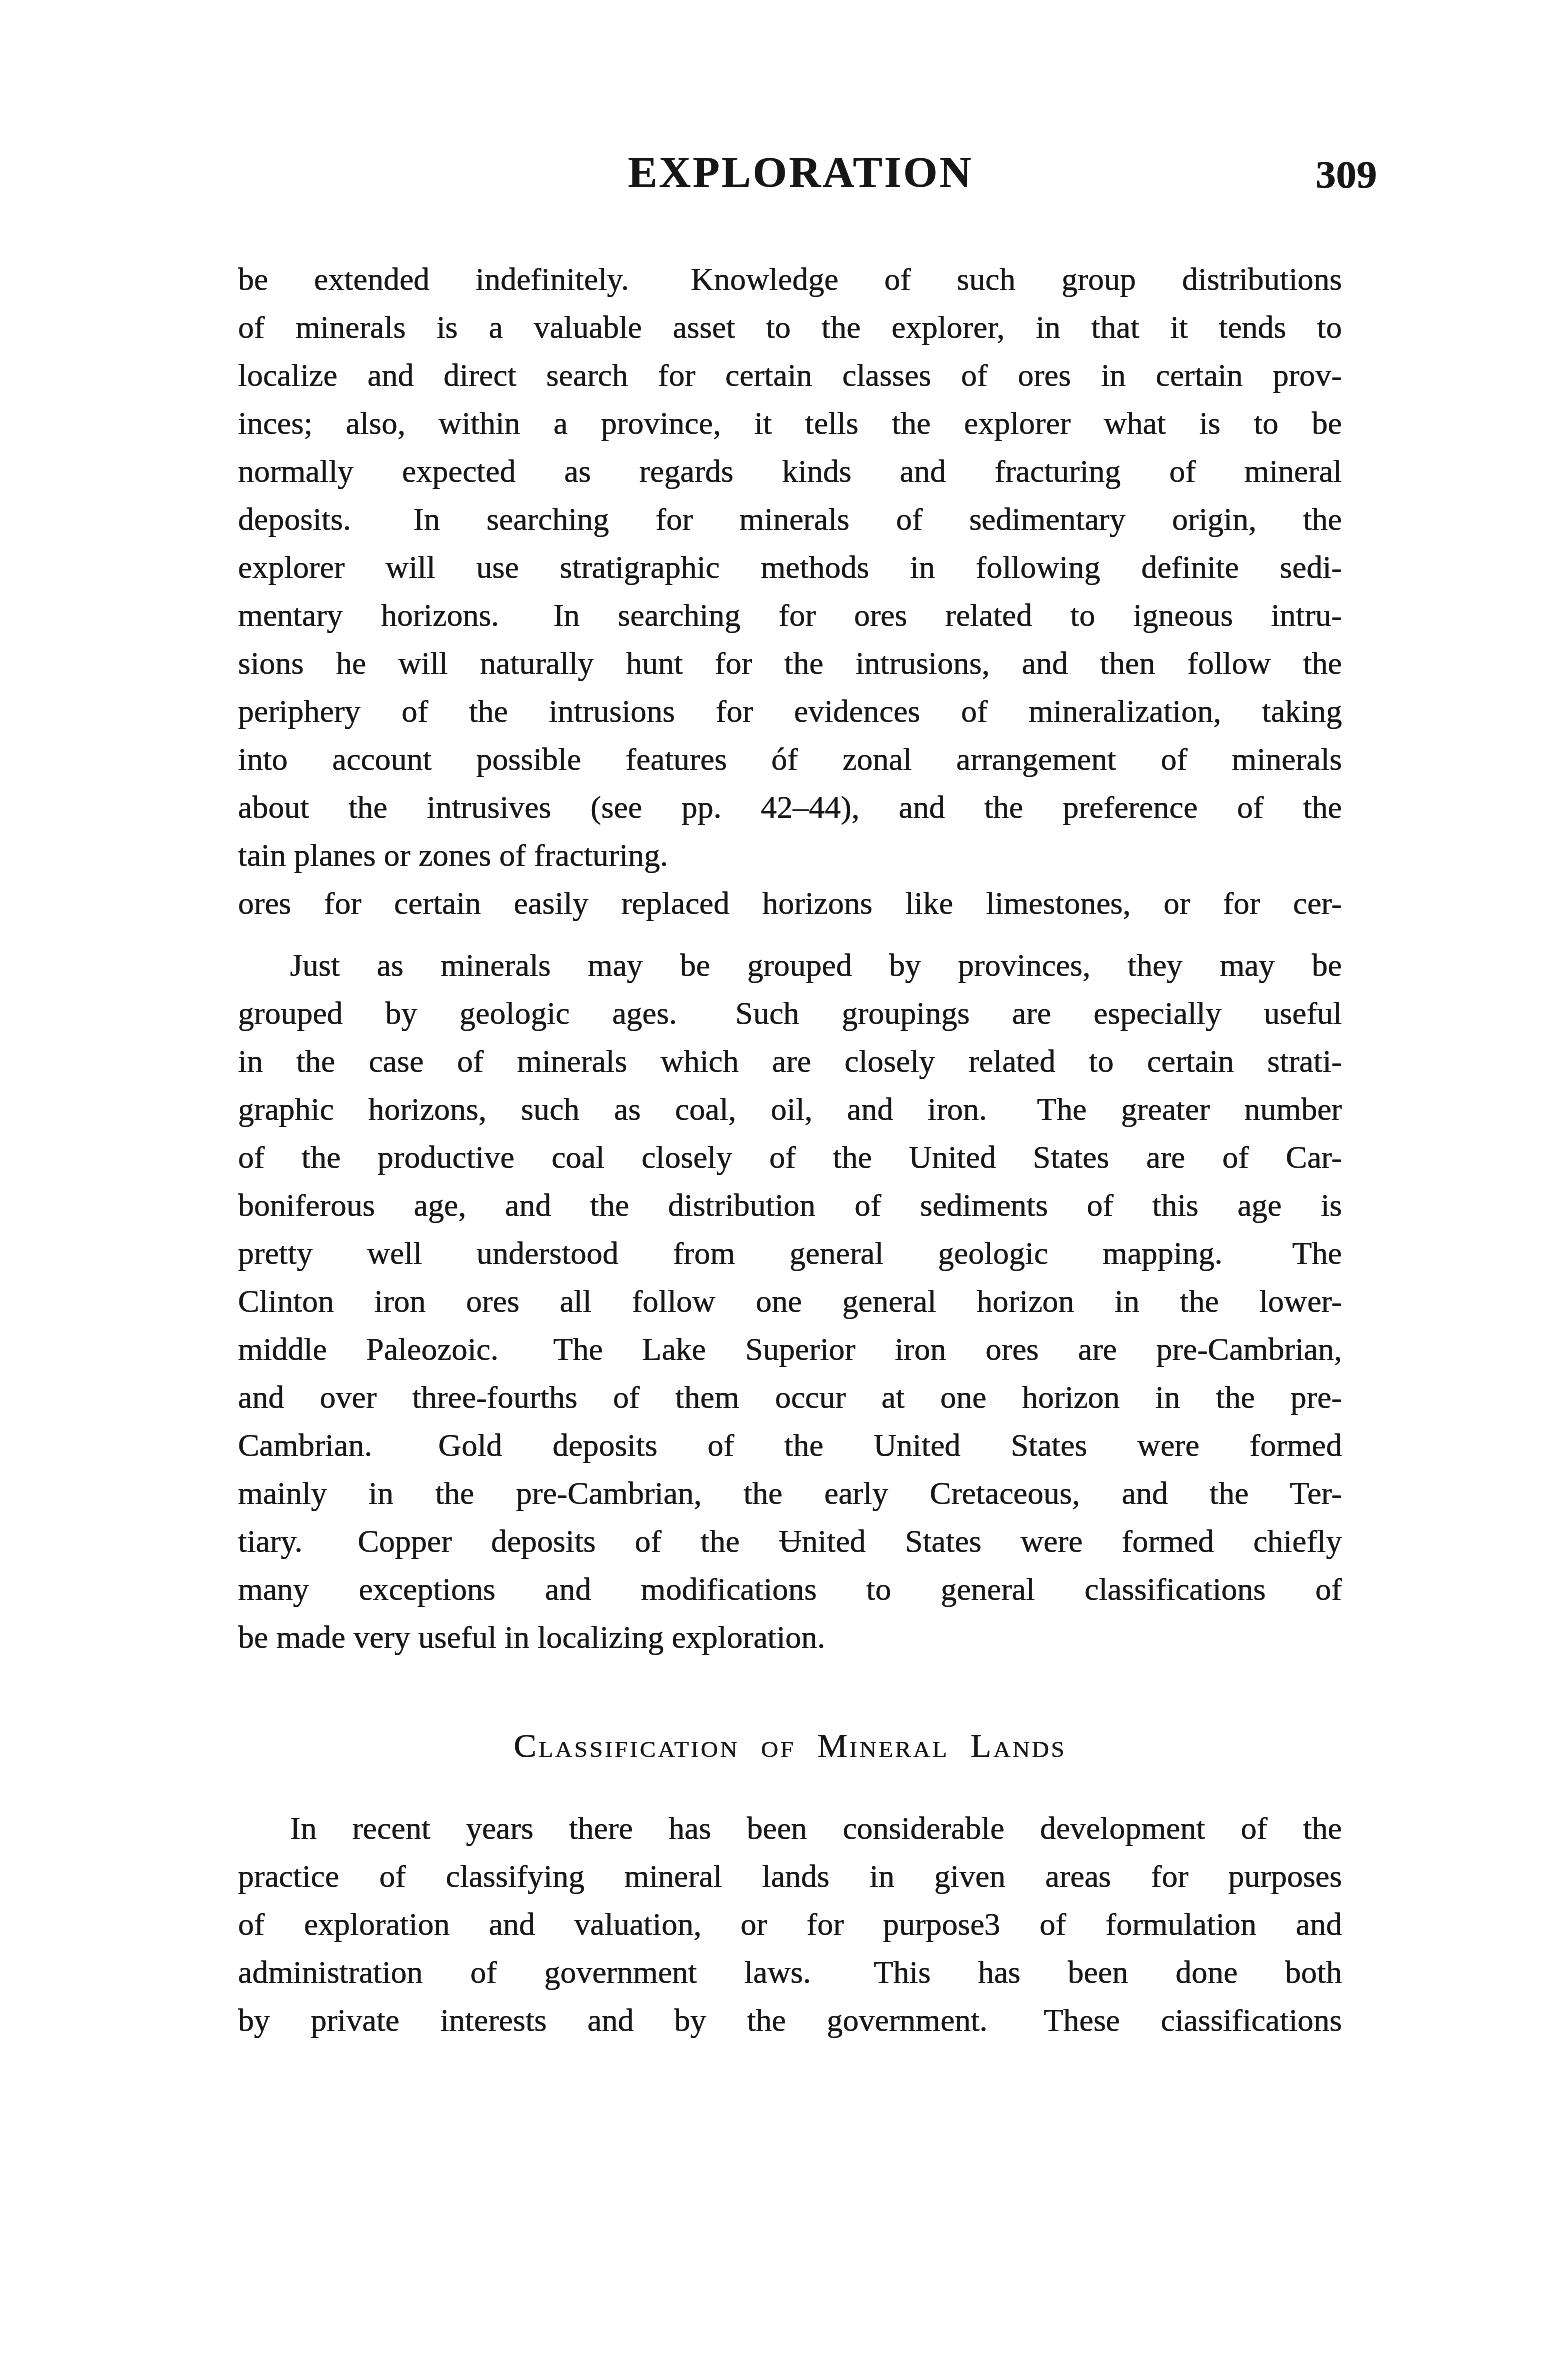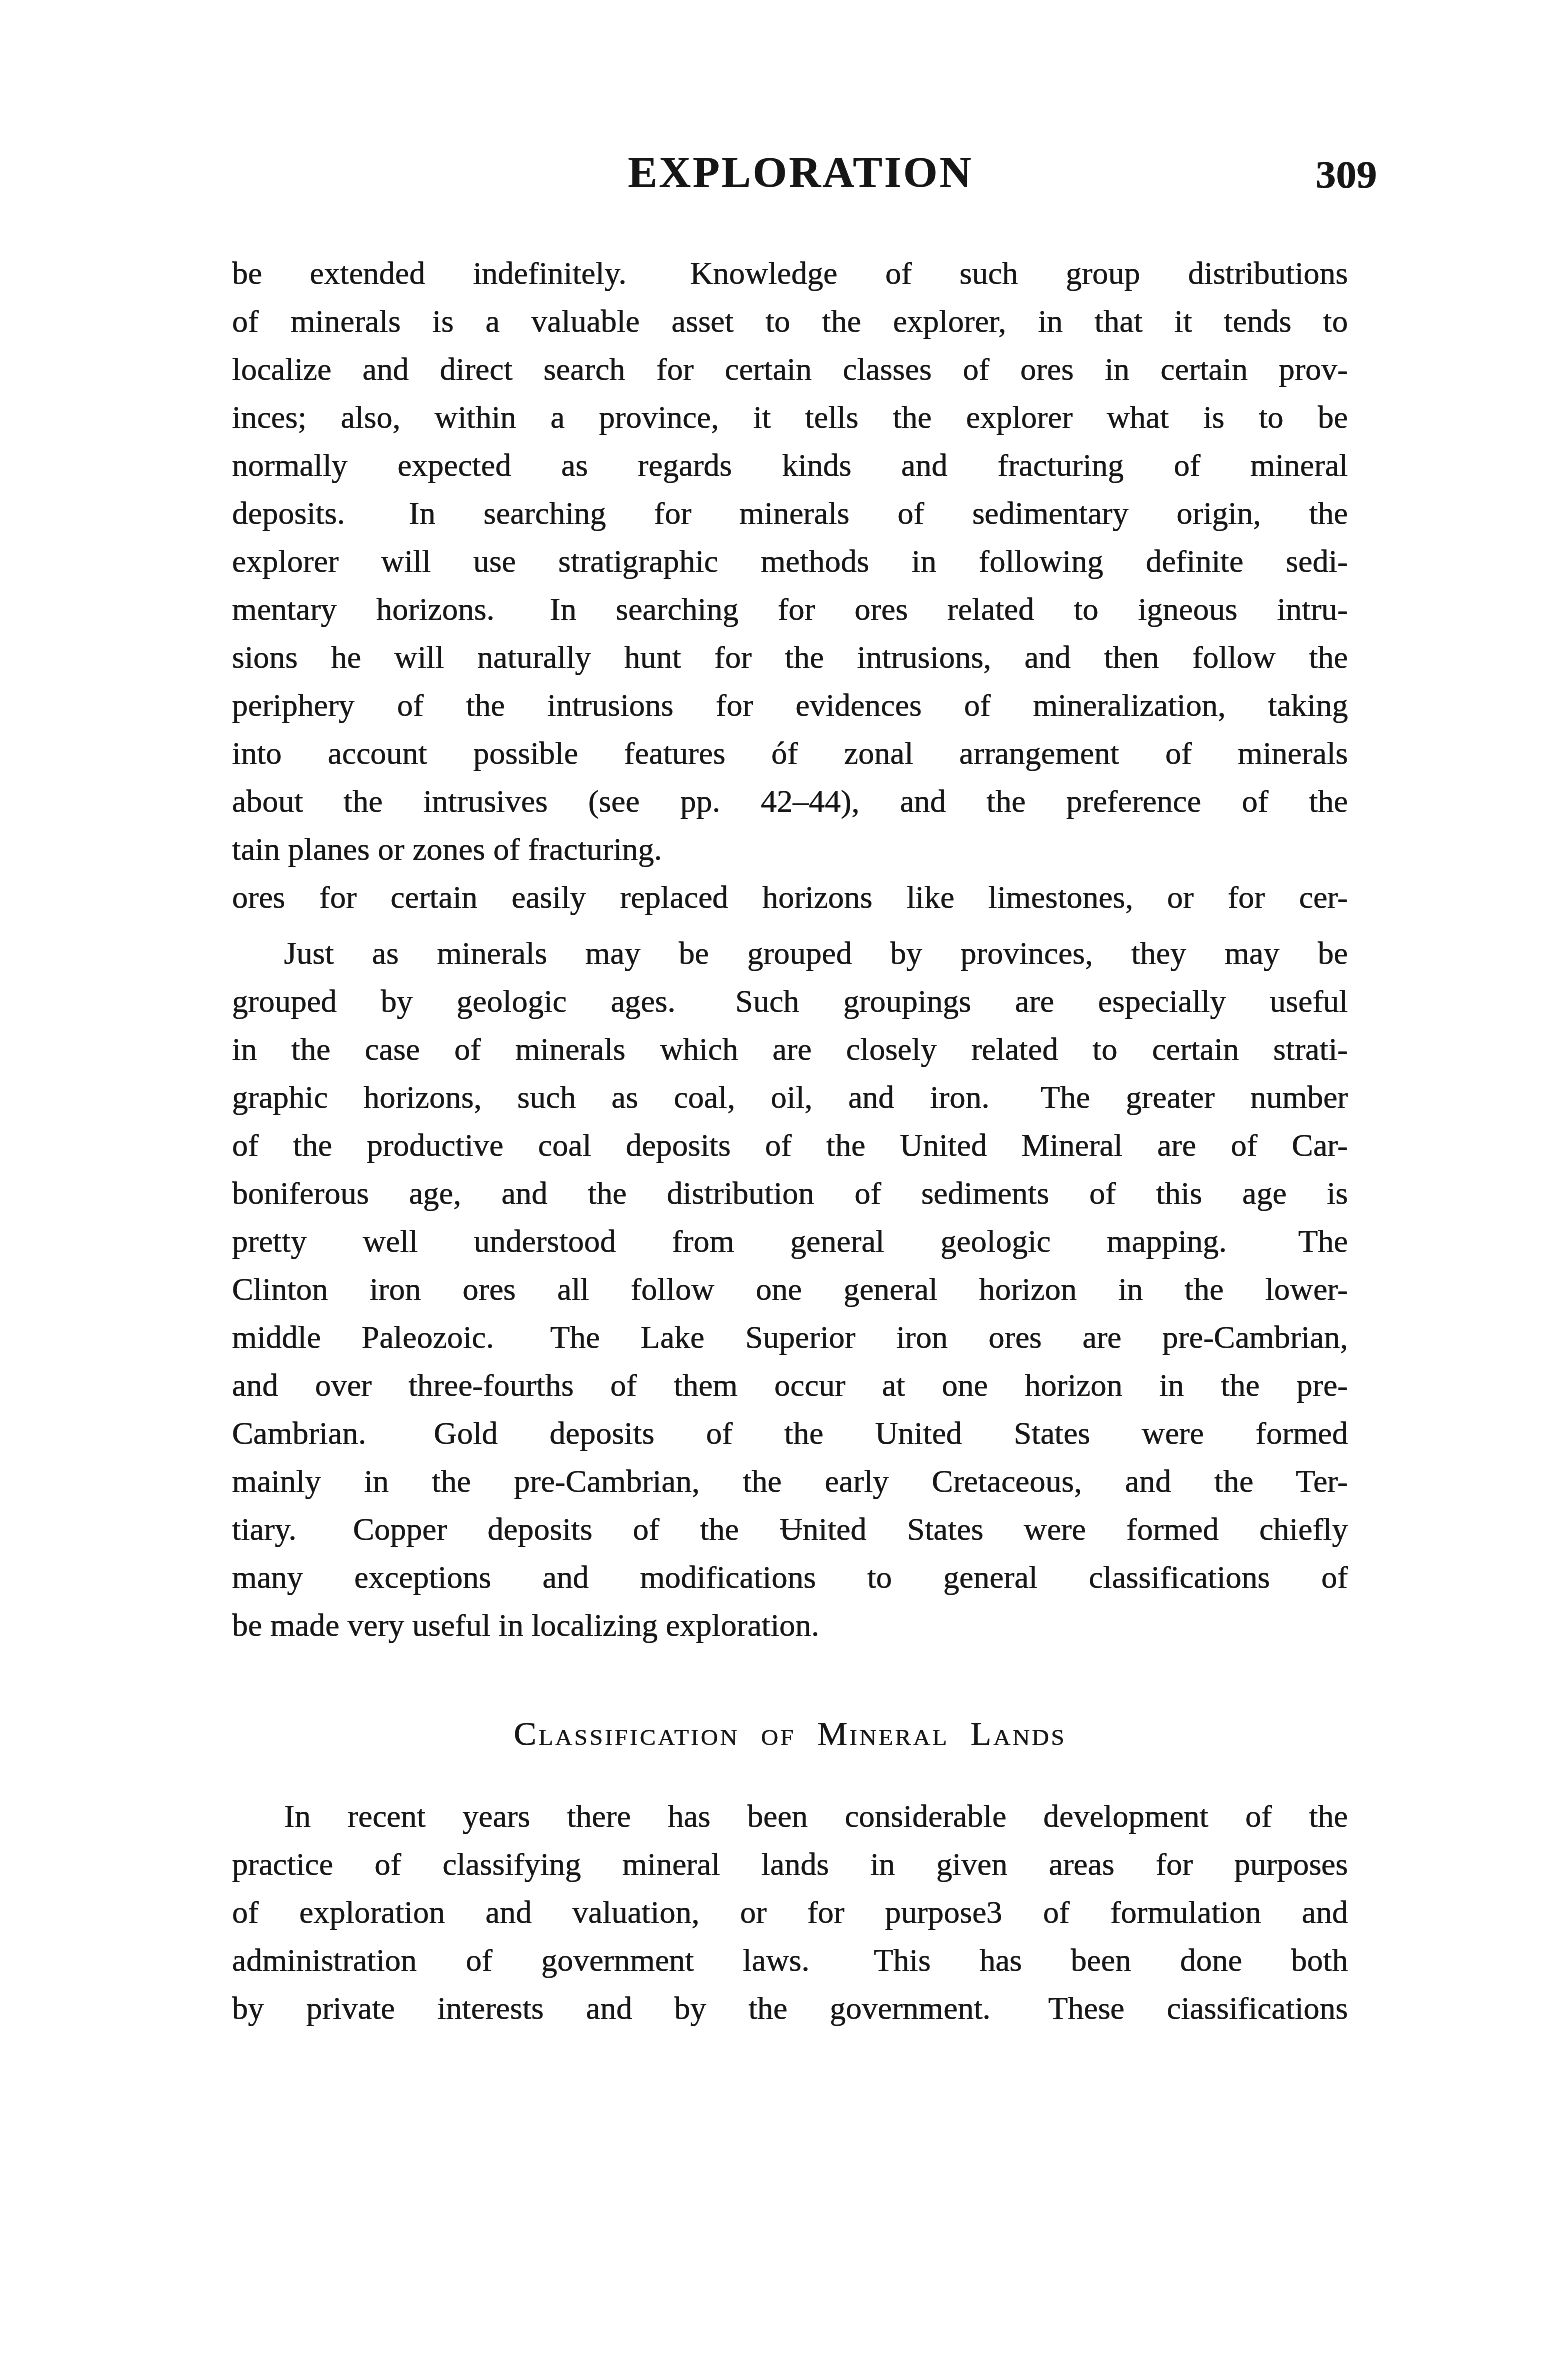--- a/index.html
+++ b/index.html
@@ -23,21 +23,21 @@
     letter-spacing:1.9px;
   }
   .folio{
     position:absolute;right:0;top:1.9px;
     font-size:41px;line-height:49px;
   }
   .body-text{
     position:absolute;
     left:224px;top:241px;width:1132px;
   }
-  .para{margin:8px;padding:0;}
+  .para{margin:14px;padding:0;}
   .line{
     height:48px;line-height:48px;
     font-size:32px;
     text-align:justify;
     -moz-text-align-last:justify;
     text-align-last:justify;
     overflow:hidden;
   }
   .line.indent{padding-left:52px;}
   .line.endline{
@@ -82,21 +82,21 @@
       <div class="line">about the intrusives (see pp. 42–44), and the preference of the</div>
       <div class="line endline">tain planes or zones of fracturing.</div>
       <div class="line">ores for certain easily replaced horizons like limestones, or for cer-</div>
     </div>
 
     <div class="para second">
       <div class="line indent">Just as minerals may be grouped by provinces, they may be</div>
       <div class="line">grouped by geologic ages.  Such groupings are especially useful</div>
       <div class="line">in the case of minerals which are closely related to certain strati-</div>
       <div class="line">graphic horizons, such as coal, oil, and iron.  The greater number</div>
-      <div class="line">of the productive coal deposits of the United Mineral are of Car-</div>
+      <div class="line">of the productive coal closely of the United States are of Car-</div>
       <div class="line">boniferous age, and the distribution of sediments of this age is</div>
       <div class="line">pretty well understood from general geologic mapping.  The</div>
       <div class="line">Clinton iron ores all follow one general horizon in the lower-</div>
       <div class="line">middle Paleozoic.  The Lake Superior iron ores are pre-Cambrian,</div>
       <div class="line">and over three-fourths of them occur at one horizon in the pre-</div>
       <div class="line">Cambrian.  Gold deposits of the United States were formed</div>
       <div class="line">mainly in the pre-Cambrian, the early Cretaceous, and the Ter-</div>
       <div class="line">tiary.  Copper deposits of the Ʉnited States were formed chiefly</div>
       <div class="line">many exceptions and modifications to general classifications of</div>
       <div class="line endline">be made very useful in localizing exploration.</div>

